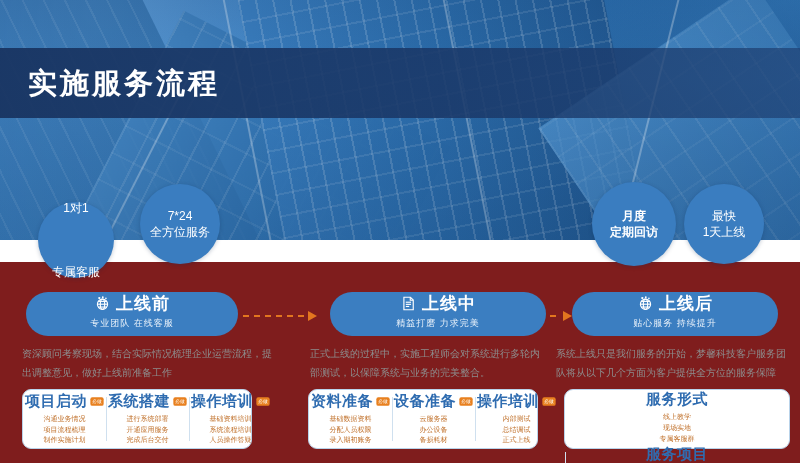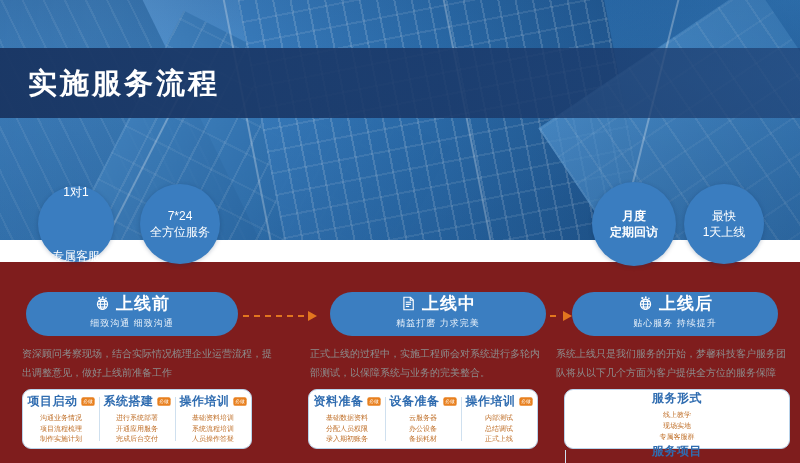--- a/index.html
+++ b/index.html
@@ -81,21 +81,21 @@
   
   .desc{position:absolute;color:#8d8d8d;font-size:10px;line-height:1.85;}
 
   
   .card{position:absolute;height:58px;border:1px solid #b9d3ea;border-radius:9px;background:#fff;
         display:flex;align-items:stretch;}
   .col{flex:1;display:flex;flex-direction:column;align-items:center;justify-content:center;
        position:relative;padding:0 2px;}
   .col + .col::before{content:"";position:absolute;left:0;top:7px;bottom:7px;width:1px;background:#cfe0ef;}
   .col-head{display:flex;align-items:center;gap:3px;margin-bottom:3px;}
-  .col-title{color:#2f6cb0;font-size:12px;font-weight:bold;letter-spacing:.5px;white-space:nowrap;}
+  .col-title{color:#2f6cb0;font-size:15px;font-weight:bold;letter-spacing:.5px;white-space:nowrap;}
   .badge{background:#e8801f;color:#fff;font-size:5px;line-height:1;padding:2px 2px;border-radius:2px;
          letter-spacing:0;white-space:nowrap;transform:scale(.95);}
   .col-item{color:#c0702a;font-size:7px;line-height:1.55;white-space:nowrap;}
 </style>
 </head>
 <body>
 
 <div id="page">
 
   <div class="hero">
@@ -110,21 +110,21 @@
     <div class="edge e3"></div>
     <div class="edge e4"></div>
     <div class="vig"></div>
 
     <div class="title-band">
       <div class="title">实施服务流程</div>
     </div>
     <div class="hero-foot"></div>
   </div>
 
-  <div class="circle" style="left:38px;top:186px;width:76px;height:76px;gap:48px;">
+  <div class="circle" style="left:38px;top:202px;width:76px;height:76px;gap:48px;">
     <span class="l1">1对1</span>
     <span class="l2">专属客服</span>
   </div>
   <div class="circle" style="left:140px;top:184px;width:80px;height:80px;">
     <span class="l1">7*24</span>
     <span class="l2">全方位服务</span>
   </div>
   <div class="circle c-bold" style="left:592px;top:182px;width:84px;height:84px;">
     <span class="l1">月度</span>
     <span class="l2">定期回访</span>
@@ -143,21 +143,21 @@
           <line x1="4.9" y1="13" x2="19.1" y2="13"></line>
           <line x1="6" y1="9" x2="18" y2="9"></line>
           <line x1="6" y1="17" x2="18" y2="17"></line>
           <circle cx="7.5" cy="4.4" r="1.6" fill="#ffffff" stroke="none"></circle>
           <circle cx="12.4" cy="3.2" r="1.3" fill="#ffffff" stroke="none"></circle>
           <circle cx="16.8" cy="4.8" r="1.1" fill="#ffffff" stroke="none"></circle>
         </svg>
       </span>
       <span class="ph-title">上线前</span>
     </div>
-    <div class="ph-sub">细致沟通 细致沟通</div>
+    <div class="ph-sub">专业团队 在线客服</div>
   </div>
 
   <div class="conn" style="left:243px;top:311px;width:74px;">
     <div class="dash"></div>
     <div class="arw"></div>
   </div>
 
   <div class="phase-head" style="left:330px;top:292px;width:216px;">
     <div class="ph-top">
       <span>

